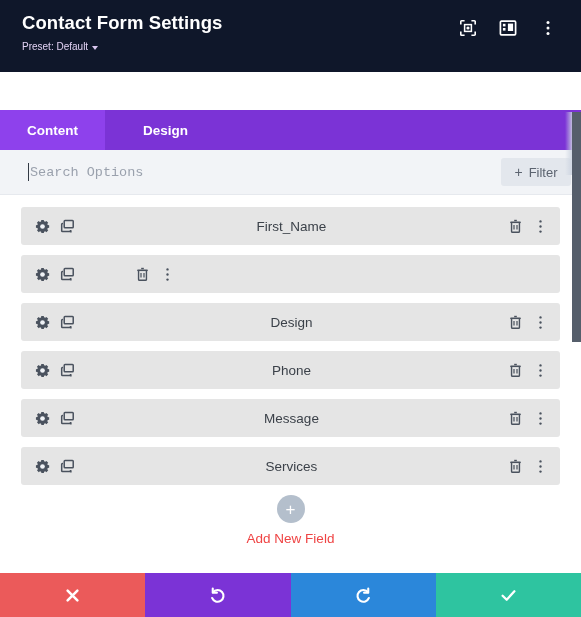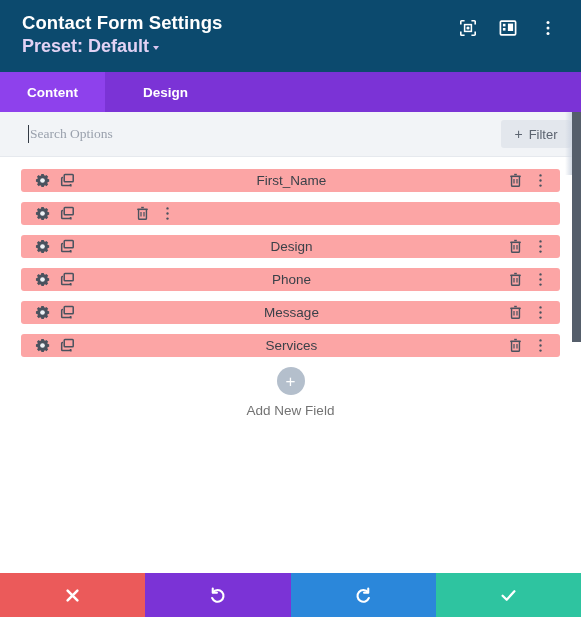--- a/index.html
+++ b/index.html
@@ -14,43 +14,43 @@
     position: relative;
     width: 581px;
     height: 617px;
     display: flex;
     flex-direction: column;
     background: #ffffff;
   }
 
   
   .header {
-    background: #0c4a6e;
+    background: #0f172a;
     height: 72px;
     padding: 12px 20px 0 22px;
     display: flex;
     align-items: flex-start;
     justify-content: space-between;
     flex: 0 0 auto;
   }
   .header-left { display: flex; flex-direction: column; gap: 5px; }
   .title {
     color: #ffffff;
     font-size: 18.5px;
     font-weight: bold;
     line-height: 22px;
     letter-spacing: 0.1px;
   }
   .preset-row {
     display: flex;
     align-items: center;
     gap: 4px;
     color: #e2d2f4;
-    font-size: 18px;
-    font-weight: bold;
+    font-size: 10px;
+    font-weight: normal;
     line-height: 15px;
   }
   .caret-down {
     width: 0; height: 0;
     border-left: 3.5px solid transparent;
     border-right: 3.5px solid transparent;
     border-top: 4px solid #d9c6ef;
     margin-top: 2px;
   }
   .header-icons {
@@ -62,20 +62,21 @@
   }
   .hicon { width: 18px; height: 18px; display: block; cursor: pointer; }
 
   
   .tabs {
     background: #7b33d6;
     height: 40px;
     display: flex;
     align-items: stretch;
     flex: 0 0 auto;
+    margin-top: 38px;
   }
   .tab {
     display: flex;
     align-items: center;
     justify-content: center;
     color: #ffffff;
     font-size: 13.5px;
     font-weight: bold;
     cursor: pointer;
     padding: 0 20px;
@@ -108,21 +109,21 @@
     top: 13px;
     width: 1px;
     height: 18px;
     background: #333a44;
   }
   .search-input {
     width: 100%;
     border: none;
     outline: none;
     background: transparent;
-    font-family: Liberation Serif, serif;
+    font-family: Liberation Mono, monospace;
     font-size: 13.5px;
     color: #701a75;
     padding-left: 8px;
   }
   .search-input::placeholder { color: #9aa1ad; opacity: 1; }
   .filter-btn {
     background: #e3e7ed;
     border: none;
     height: 28px;
     min-width: 70px;
@@ -141,22 +142,22 @@
 
   
   .body {
     flex: 1 1 auto;
     background: #ffffff;
     padding: 12px 21px 0 21px;
     overflow: hidden;
     position: relative;
   }
   .field-row {
-    height: 23px;
-    background: #fca5a5;
+    height: 38px;
+    background: #e5e5e5;
     border-radius: 3px;
     display: flex;
     align-items: center;
     margin-bottom: 10px;
     padding: 0 12px 0 14px;
     cursor: pointer;
     position: relative;
   }
   .row-left { display: flex; align-items: center; gap: 10px; width: 70px; }
   .row-label {
@@ -186,21 +187,21 @@
     background: #b4bfcc;
     display: flex;
     align-items: center;
     justify-content: center;
     color: #ffffff;
     font-size: 17px;
     line-height: 1;
     font-weight: 400;
   }
   .add-label {
-    color: #737373;
+    color: #ef4444;
     font-size: 13.5px;
     text-align: center;
   }
 
   
   .footer {
     height: 44px;
     display: flex;
     flex: 0 0 auto;
   }

